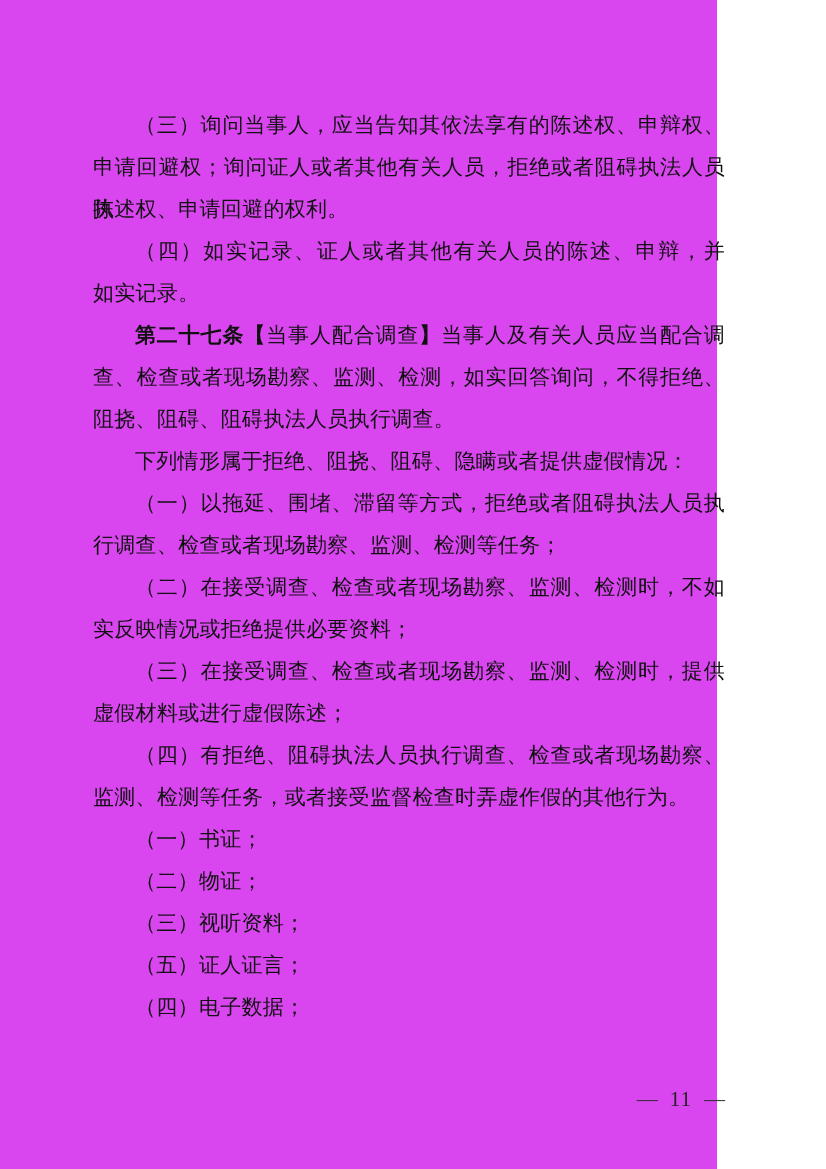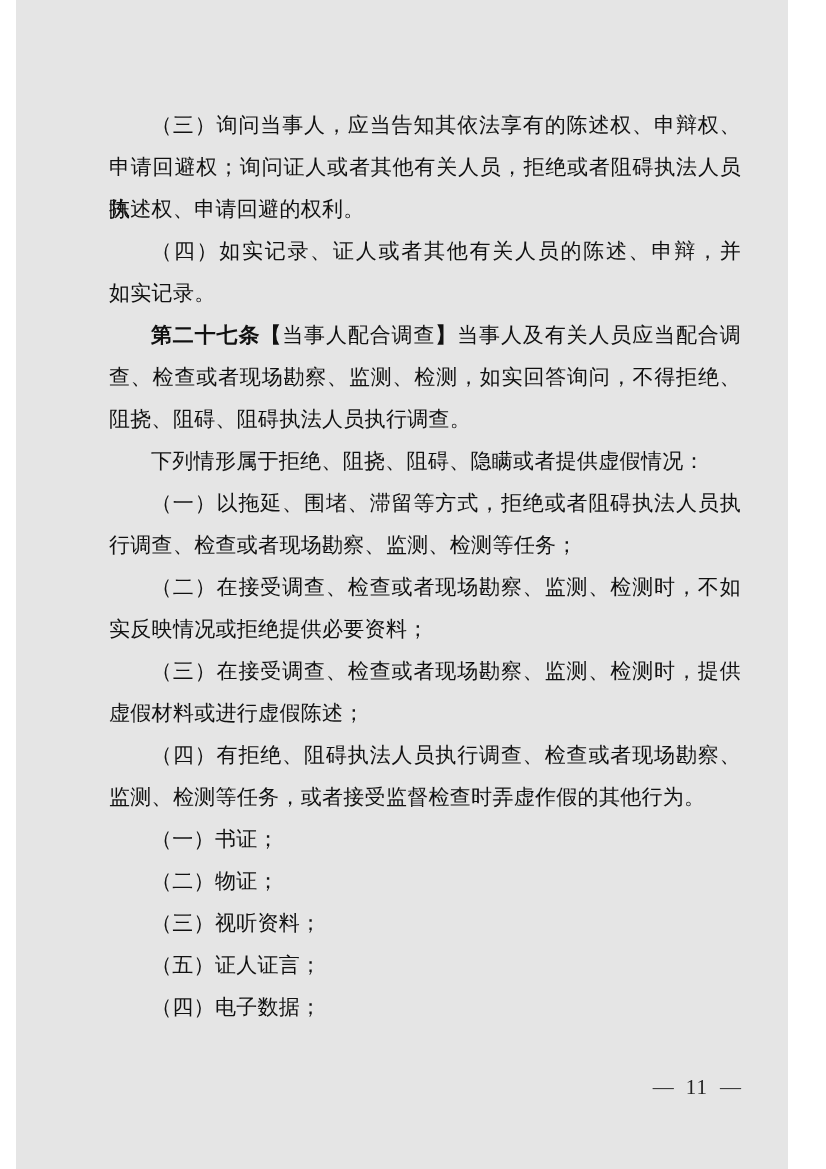--- a/index.html
+++ b/index.html
@@ -10,23 +10,23 @@
   body {
     width: 826px;
     height: 1169px;
     position: relative;
     overflow: hidden;
     font-family: "Liberation Serif", "DejaVu Serif", serif;
     color: #111111;
   }
   .page {
     position: absolute;
-    left: 16px; top: 0;
-    width: 772px; height: 1169px;
-    background: #e5e5e5;
+    left: 0; top: 0;
+    width: 717px; height: 1169px;
+    background: #d946ef;
   }
   .doc-body {
     position: absolute;
     left: 93px;
     top: 104px;
     width: 632px;
     font-size: 21px;
     line-height: 42px;
   }
   .line {
@@ -58,21 +58,21 @@
     font-size: 21px;
     line-height: 26px;
     color: #222222;
   }
   .page-footer .dash {
     display: inline-block;
     color: #333333;
   }
   .page-footer .num {
     display: inline-block;
-    margin: 0 12px;
+    margin: 12px 12px;
     letter-spacing: 1px;
   }
 </style>
 </head>
 <body>
 
 <div class="page">
 
   <div class="doc-body">
       <div class="line indent just"><span class="seg-normal">（三）询问当事人，应当告知其依法享有的陈述权、申辩权、</span></div>

